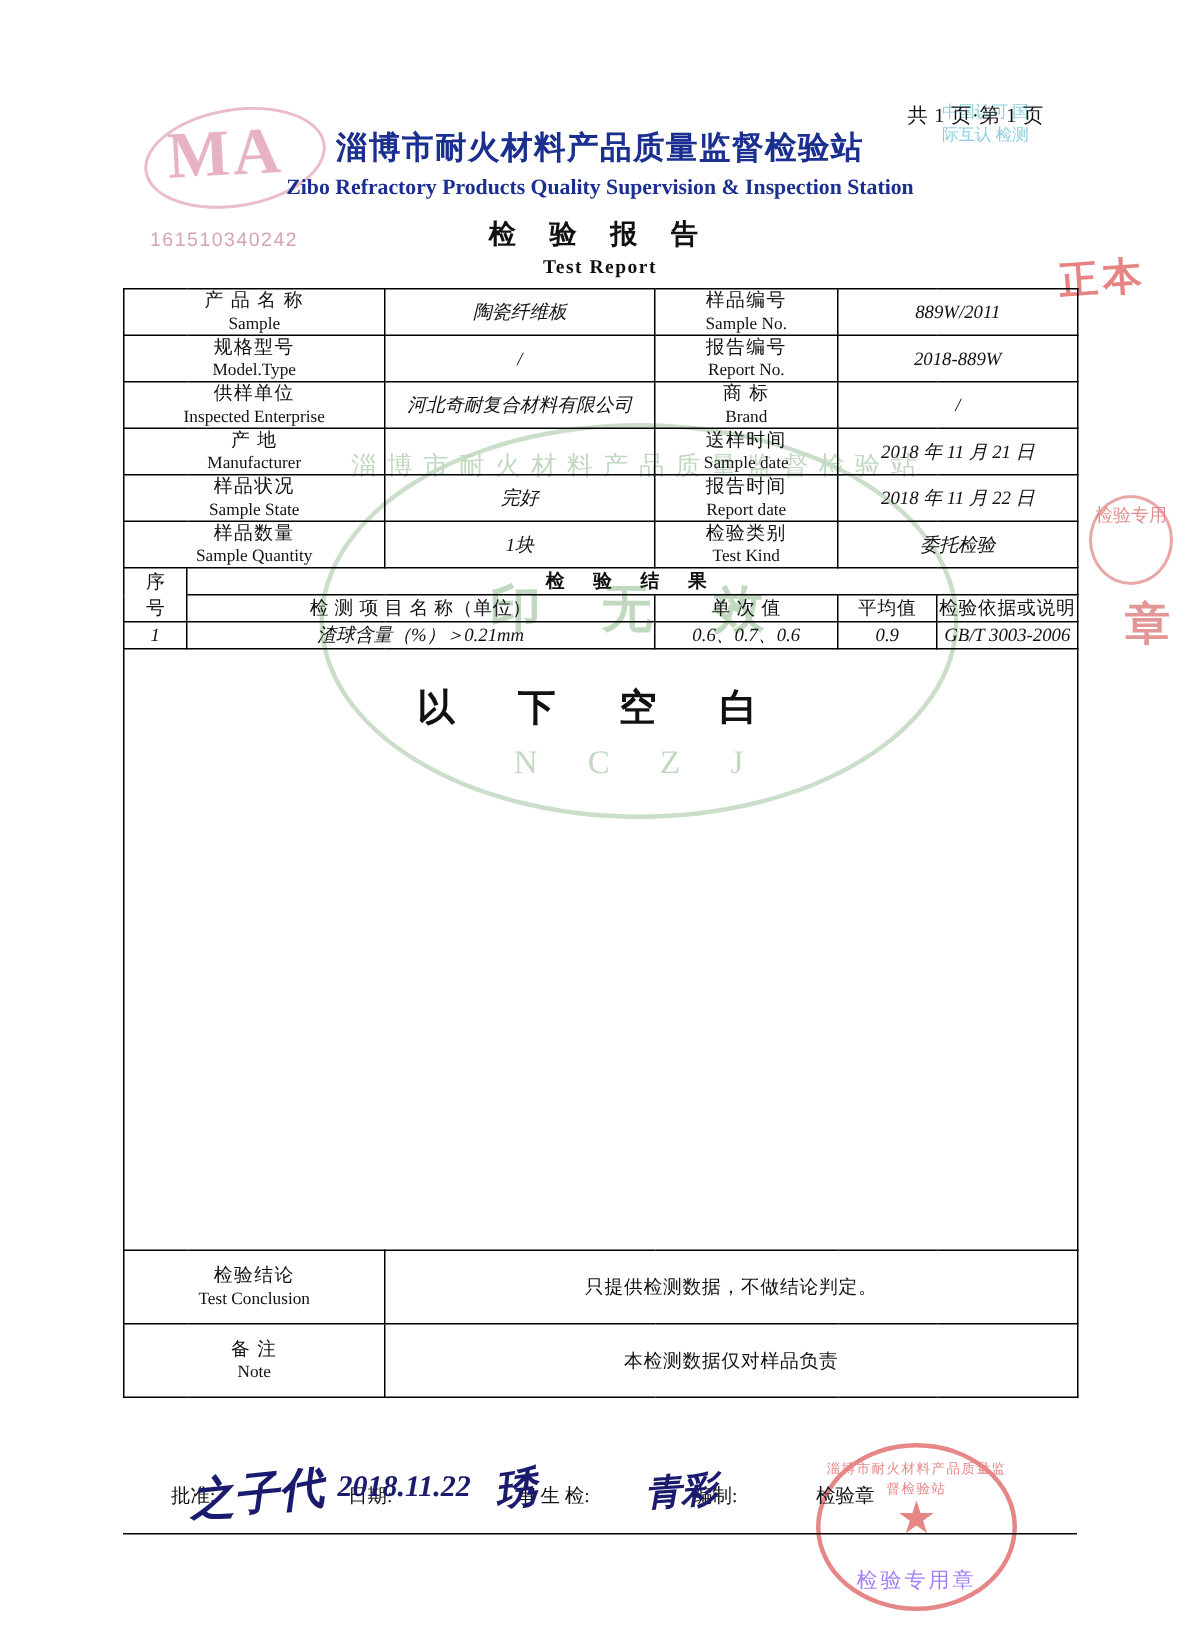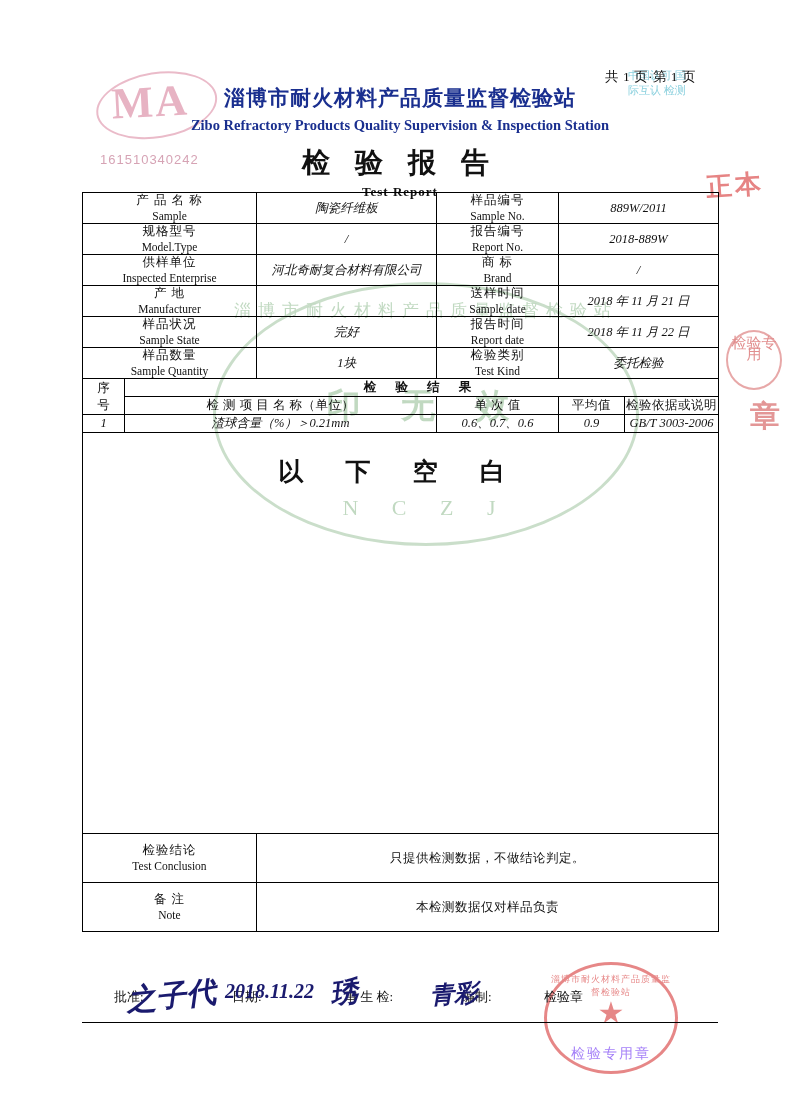--- a/index.html
+++ b/index.html
@@ -85,21 +85,21 @@
     transform: rotate(-4deg);
   }
   .side-stamp-1 {
     right: 18px;
     top: 330px;
     width: 56px;
     height: 60px;
     border: 2px solid #e08b8b;
     border-radius: 50%;
     color: #d86a6a;
-    font-size: 15px;
+    font-size: 12px;
     line-height: 11px;
     text-align: center;
     padding-top: 6px;
     box-sizing: border-box;
     opacity: .75;
   }
   .side-stamp-2 {
     right: 20px;
     top: 396px;
     color: #d86a6a;
@@ -196,21 +196,21 @@
     letter-spacing: 1px;
     color: #1a2f8f;
   }
   .title-en {
     font-size: 14.5px;
     font-weight: bold;
     margin-top: 5px;
     color: #1a2f8f;
   }
   .report-cn {
-    font-size: 28px;
+    font-size: 18px;
     font-weight: bold;
     letter-spacing: 9px;
     margin-top: 10px;
   }
   .report-en {
     font-size: 13px;
     font-weight: bold;
     letter-spacing: 1px;
     margin-top: 2px;
   }

